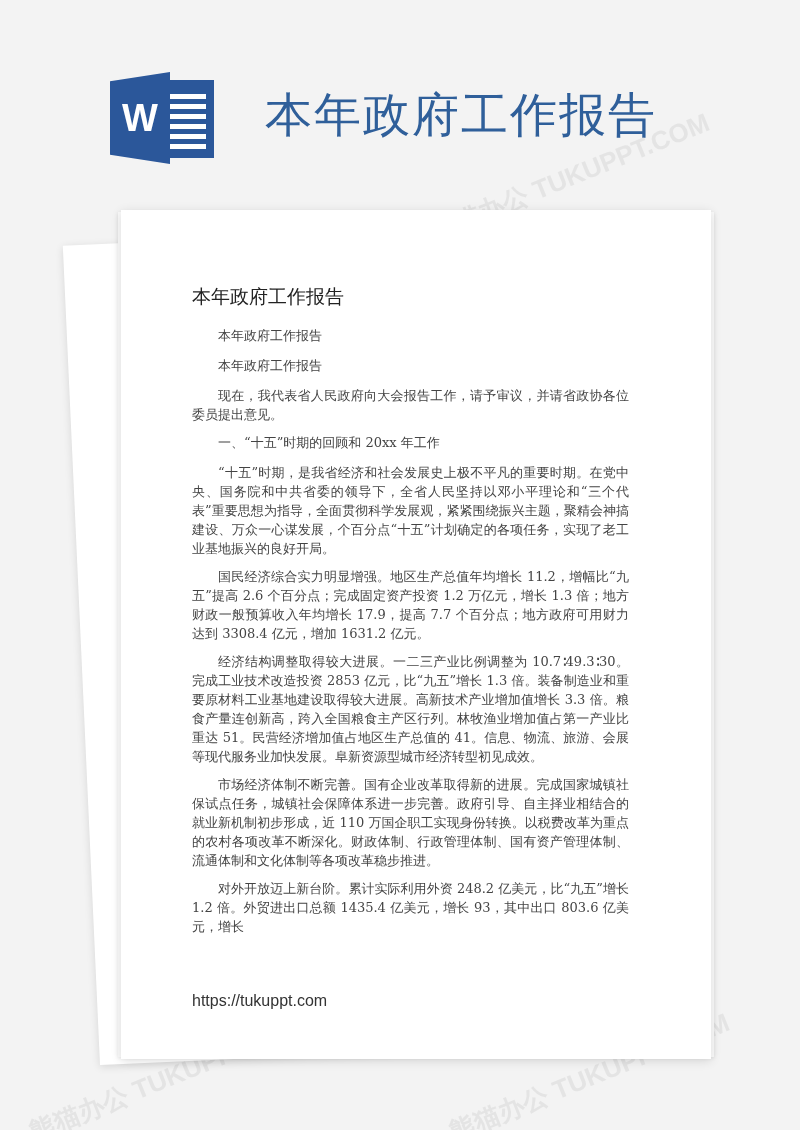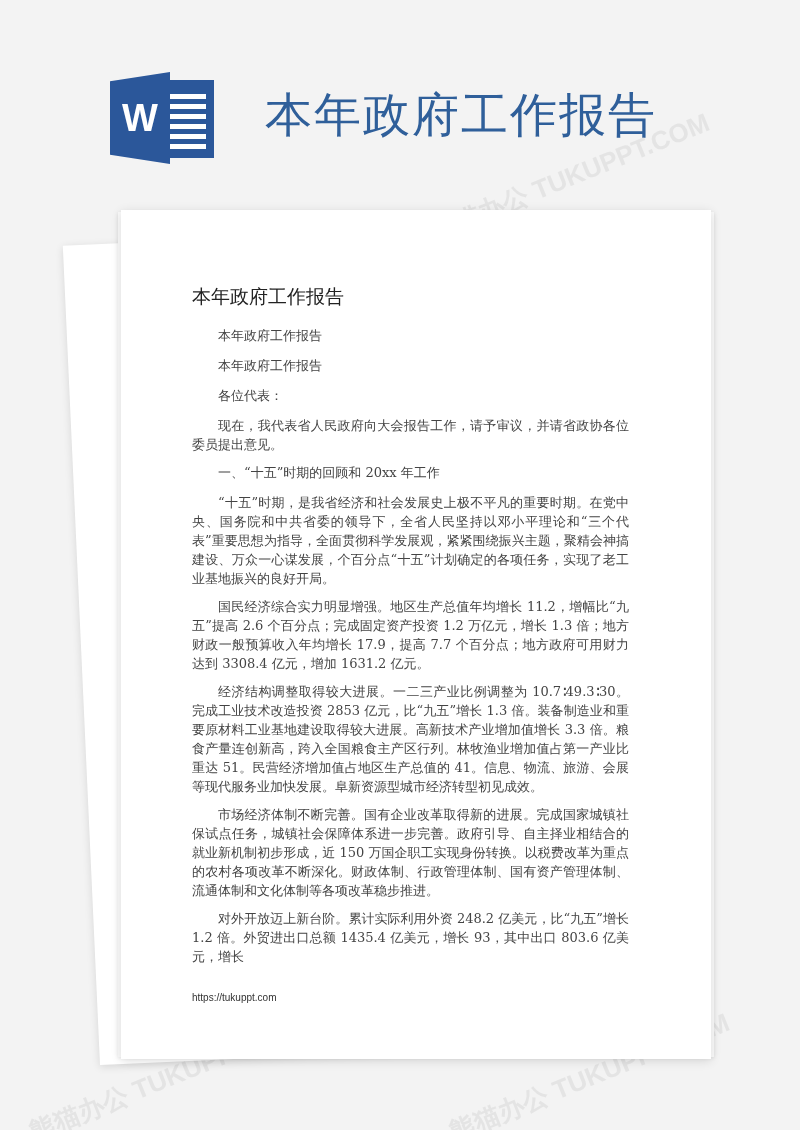--- a/index.html
+++ b/index.html
@@ -40,21 +40,21 @@
     box-shadow: 0 2px 10px rgba(0,0,0,0.12);
   }
   .doc-title {
     position: absolute; left: 71px; top: 74px; font-size: 19px; color: #222;
     font-family: "DejaVu Sans", sans-serif;
   }
   .body { position: absolute; left: 71px; top: 116px; width: 437px; font-size: 13px; color: #444; line-height: 19px; }
   .body p { margin: 0 0 9px 0; text-indent: 26px; text-align: justify; }
   .body p.short { margin-bottom: 11px; }
   .footer-url {
-    position: absolute; left: 71px; top: 782px; font-size: 10px; color: #333;
+    position: absolute; left: 71px; top: 782px; font-size: 16px; color: #333;
     font-family: "Liberation Sans", sans-serif;
   }
 </style>
 </head>
 <body>
 
 <div class="header">
   <div class="word-icon">
     <div class="doc">
       <i style="top:14px"></i>
@@ -74,23 +74,22 @@
 <div class="watermark" style="left:440px;top:1060px">熊猫办公 TUKUPPT.COM</div>
 
 <div class="page-back"></div>
 <div class="page-back2"></div>
 
 <div class="page">
   <div class="doc-title">本年政府工作报告</div>
   <div class="body">
     <p class="short">本年政府工作报告</p>
     <p class="short">本年政府工作报告</p>
-    <p class="short">各位代表：</p>
     <p>现在，我代表省人民政府向大会报告工作，请予审议，并请省政协各位委员提出意见。</p>
     <p class="short">一、“十五”时期的回顾和 20xx 年工作</p>
     <p>“十五”时期，是我省经济和社会发展史上极不平凡的重要时期。在党中央、国务院和中共省委的领导下，全省人民坚持以邓小平理论和“三个代表”重要思想为指导，全面贯彻科学发展观，紧紧围绕振兴主题，聚精会神搞建设、万众一心谋发展，个百分点“十五”计划确定的各项任务，实现了老工业基地振兴的良好开局。</p>
     <p>国民经济综合实力明显增强。地区生产总值年均增长 11.2，增幅比“九五”提高 2.6 个百分点；完成固定资产投资 1.2 万亿元，增长 1.3 倍；地方财政一般预算收入年均增长 17.9，提高 7.7 个百分点；地方政府可用财力达到 3308.4 亿元，增加 1631.2 亿元。</p>
     <p>经济结构调整取得较大进展。一二三产业比例调整为 10.7∶49.3∶30。完成工业技术改造投资 2853 亿元，比“九五”增长 1.3 倍。装备制造业和重要原材料工业基地建设取得较大进展。高新技术产业增加值增长 3.3 倍。粮食产量连创新高，跨入全国粮食主产区行列。林牧渔业增加值占第一产业比重达 51。民营经济增加值占地区生产总值的 41。信息、物流、旅游、会展等现代服务业加快发展。阜新资源型城市经济转型初见成效。</p>
-    <p>市场经济体制不断完善。国有企业改革取得新的进展。完成国家城镇社保试点任务，城镇社会保障体系进一步完善。政府引导、自主择业相结合的就业新机制初步形成，近 150 万国企职工实现身份转换。以税费改革为重点的农村各项改革不断深化。财政体制、行政管理体制、国有资产管理体制、流通体制和文化体制等各项改革稳步推进。</p>
+    <p>市场经济体制不断完善。国有企业改革取得新的进展。完成国家城镇社保试点任务，城镇社会保障体系进一步完善。政府引导、自主择业相结合的就业新机制初步形成，近 110 万国企职工实现身份转换。以税费改革为重点的农村各项改革不断深化。财政体制、行政管理体制、国有资产管理体制、流通体制和文化体制等各项改革稳步推进。</p>
     <p>对外开放迈上新台阶。累计实际利用外资 248.2 亿美元，比“九五”增长 1.2 倍。外贸进出口总额 1435.4 亿美元，增长 93，其中出口 803.6 亿美元，增长</p>
   </div>
   <div class="footer-url">https://tukuppt.com</div>
 </div>
 
 </body></html>

